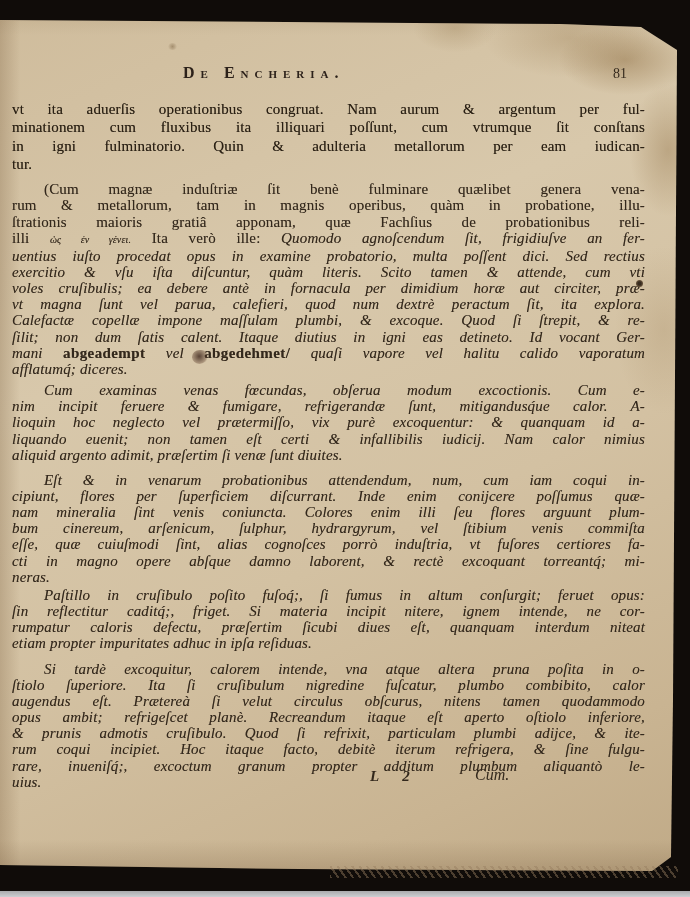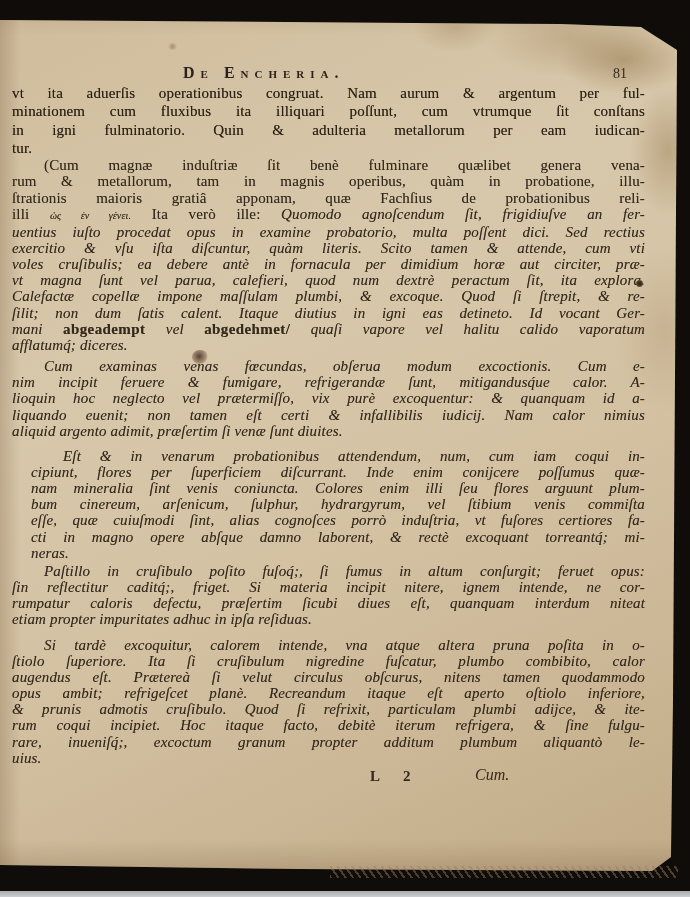--- a/index.html
+++ b/index.html
@@ -32,47 +32,47 @@
     position: absolute; left: 183px; top: 0;
     font-variant: small-caps; font-weight: 600;
     font-size: 16px; letter-spacing: 6px; color: #2c２11a; color: #2c211a;
   }
   .page-number {
     position: absolute; left: 613px; top: 2px;
     font-size: 14px; color: #352a1e; text-align: right;
   }
   
   .text-body {
-    position: absolute; left: 12px; top: 84px; width: 633px;
+    position: absolute; left: 12px; top: 100px; width: 633px;
     color: #33281c;
   }
   .para { font-size: 15px; letter-spacing: 0.15px; }
   .para .line {
     text-align: justify; text-align-last: justify;
     line-height: 16.15px; white-space: normal;
   }
   .para .line.last { text-align-last: left; }
   .para .line.indent { text-indent: 32px; }
   .para.roman .line { line-height: 18.3px; }
   .para.roman { color: #2a2014; text-shadow: 0 0 0.5px rgba(42,32,20,0.55); }
   .para.italic { text-shadow: 0 0 0.4px rgba(55,42,28,0.45); }
   .para + .para { margin-top: 5px; }
-  .para:nth-child(2) { margin-top: 0; }
-  .para:nth-child(4) { margin-top: 9px; margin-left: 19px; }
+  .para:nth-child(2) { margin-top: 8px; }
+  .para:nth-child(4) { margin-top: 9px; }
   .para:nth-child(5) { margin-top: 2px; }
   .para:nth-child(6) { margin-top: 9px; }
   .s-roman   { font-style: normal; }
   .s-italic  { font-style: italic; }
   .s-greek   { font-style: italic; font-size: 10px; }
   .s-blackletter { font-style: normal; font-weight: 700; letter-spacing: 0.4px; }
   
   .footer-row { position: absolute; left: 0; top: 768px; width: 645px; height: 22px; }
   .signature-mark {
     position: absolute; left: 370px; top: 0;
-    font-weight: 600; font-size: 15px;
+    font-style: italic; font-weight: 600; font-size: 15px;
     letter-spacing: 10px; color: #33281c;
   }
   .catchword {
     position: absolute; left: 475px; top: -2px;
     font-style: italic; font-size: 16px; color: #33281c;
   }
   
   .ink-blot {
     position: absolute; left: 192px; top: 350px; width: 16px; height: 14px;
     border-radius: 50% 45% 55% 50%;

